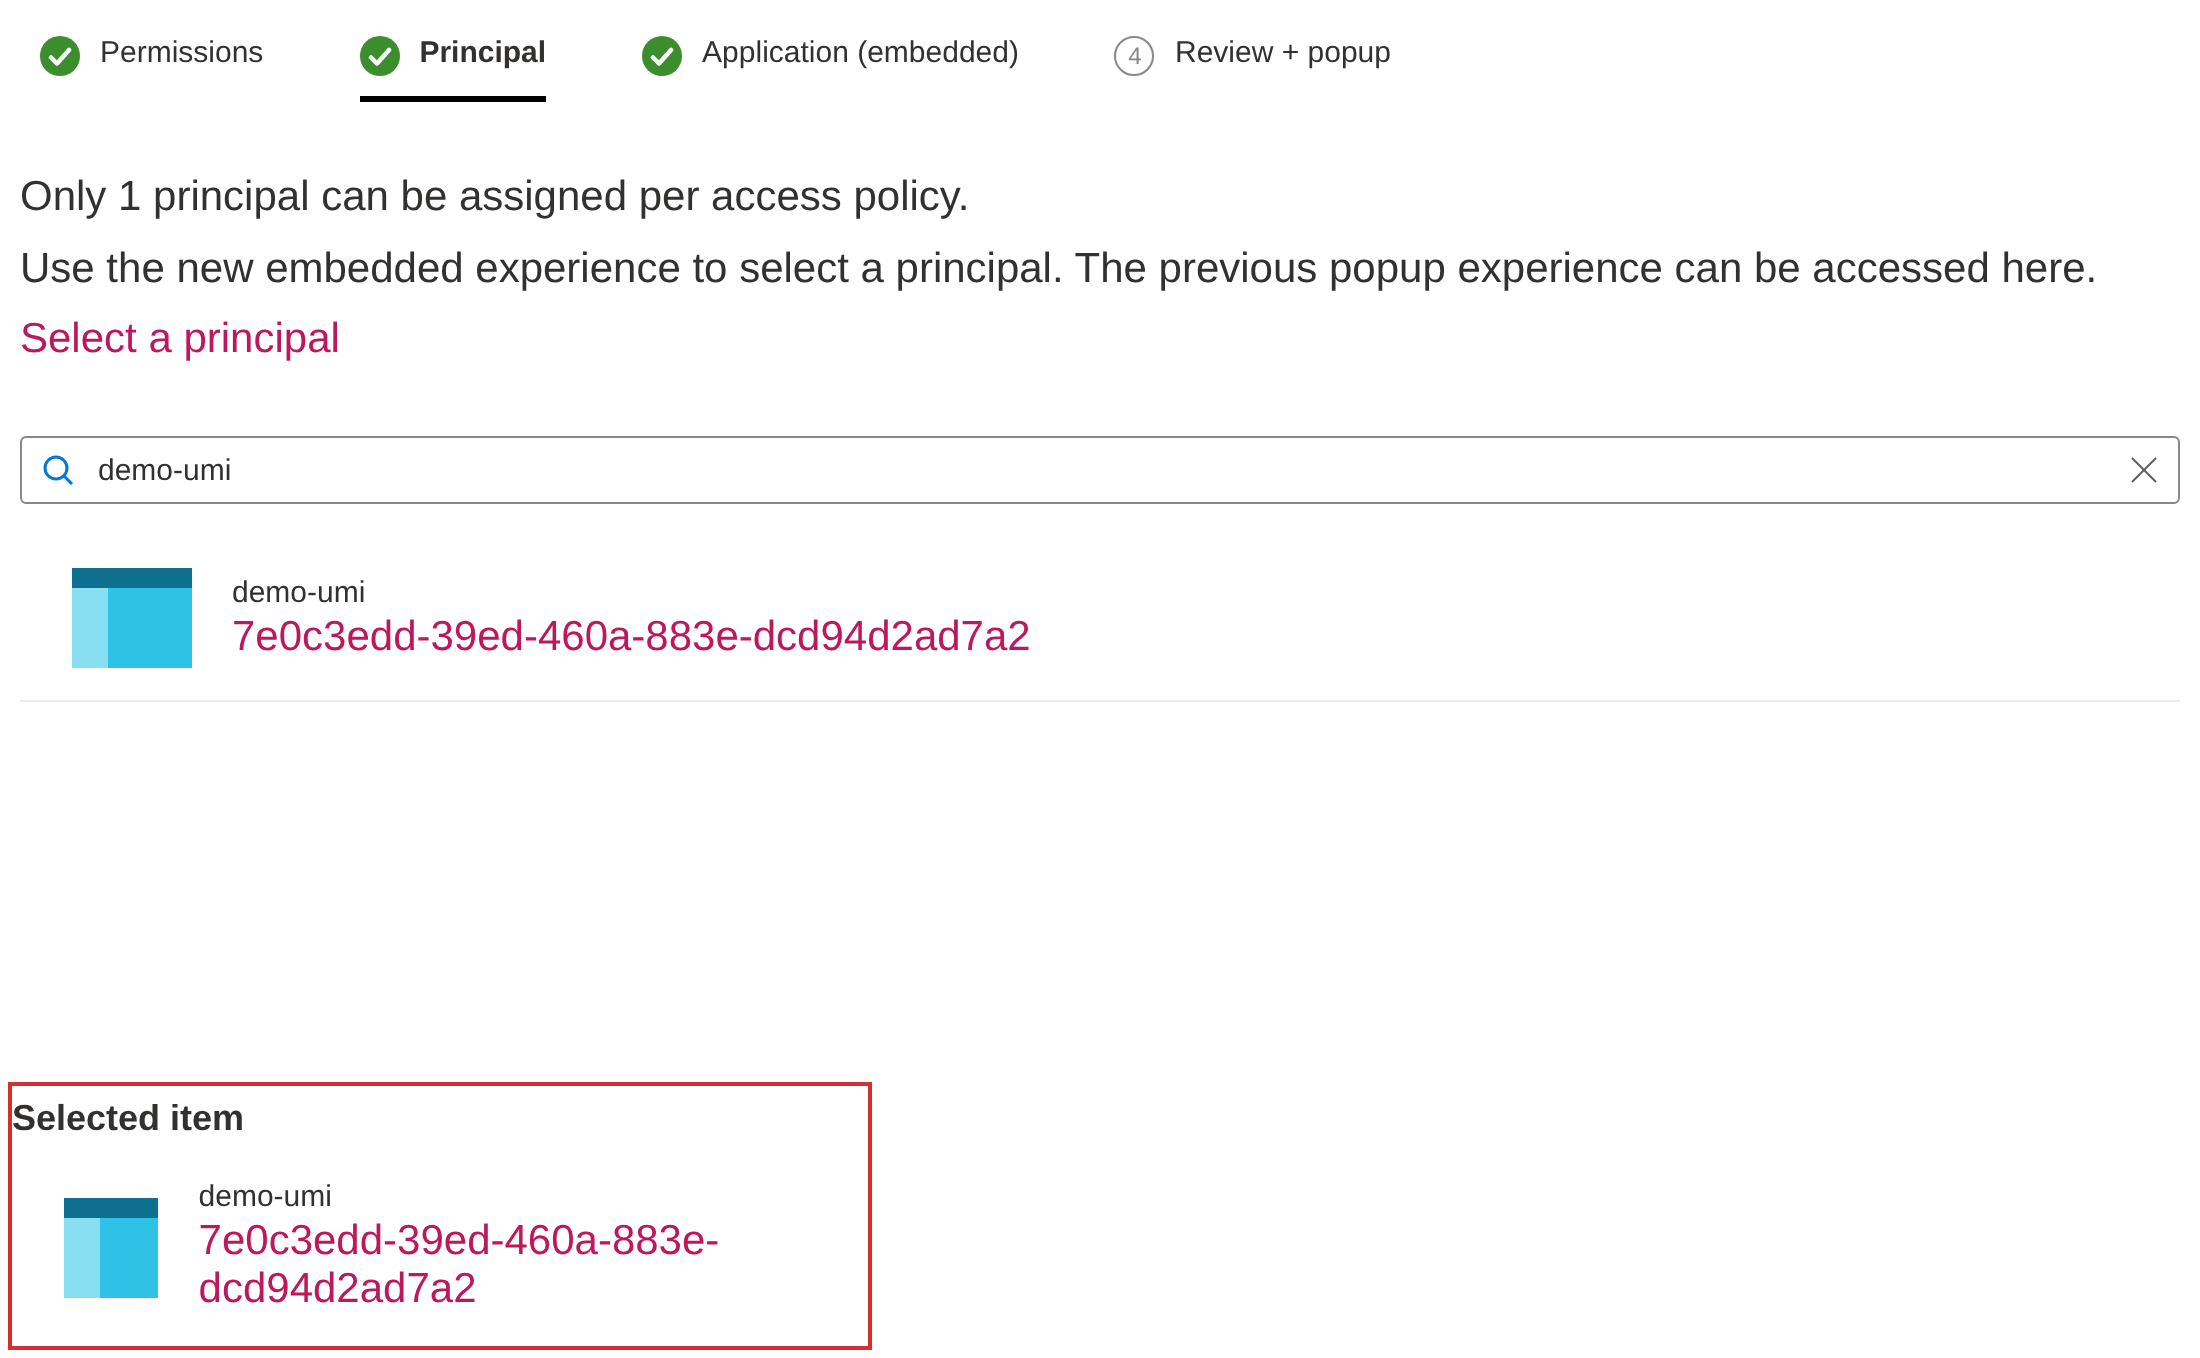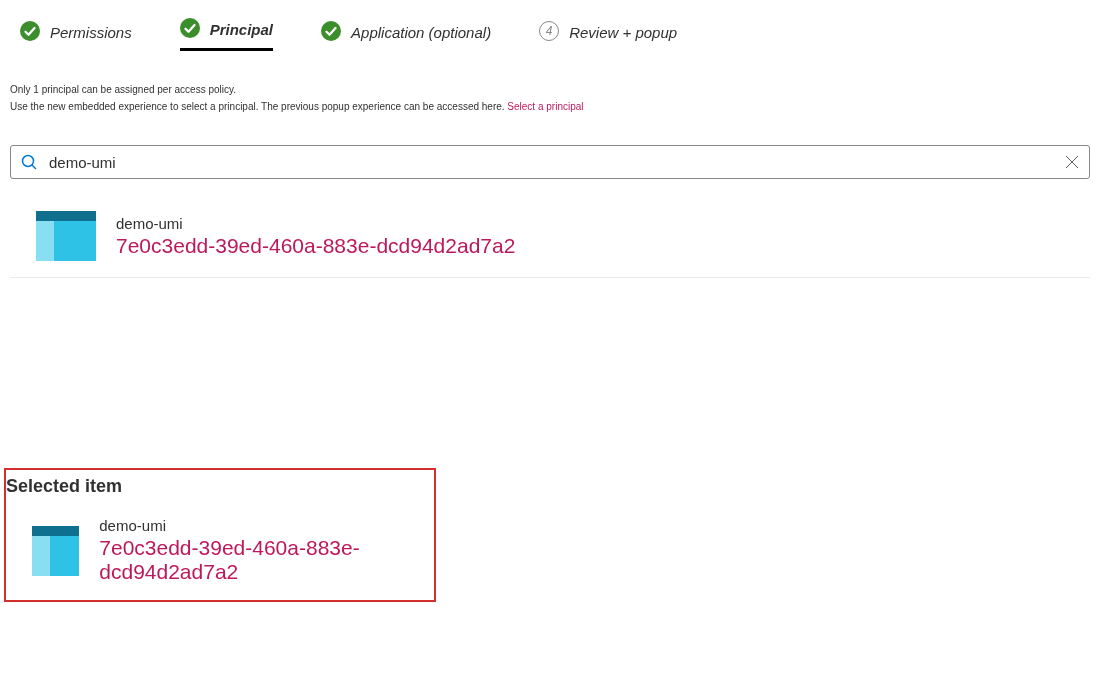--- a/index.html
+++ b/index.html
@@ -16,27 +16,26 @@
       padding: 18px 10px 10px 10px;
     }
     .tabs {
       display: flex;
       gap: 48px;
       padding-left: 10px;
       margin-bottom: 30px;
     }
     .tab {
       display: flex;
-      align-items: flex-end;
+      align-items: flex-start;
       gap: 10px;
       padding-bottom: 10px;
       cursor: pointer;
       color: #323130;
       font-size: 15px;
-      font-style: italic;
     }
     .tab.active {
       font-weight: 600;
       border-bottom: 3px solid #000000;
     }
     .tab-icon {
       width: 20px;
       height: 20px;
       border-radius: 50%;
       display: flex;
@@ -52,21 +51,21 @@
       color: #8a8886;
       font-size: 12px;
     }
     .tab-icon svg {
       width: 12px;
       height: 12px;
     }
     .info-text {
       padding: 0 0 30px 0;
       line-height: 1.7;
-      font-size: 10px;
+      font-size: 21px;
       color: #323130;
     }
     .link {
       color: #be185d;
       cursor: pointer;
     }
     .search-box {
       display: flex;
       align-items: center;
       border: 1px solid #8a8886;
@@ -180,21 +179,21 @@
       </svg>
     </span>
     <span>Principal</span>
   </div>
   <div class="tab">
     <span class="tab-icon check">
       <svg viewBox="0 0 16 16" fill="none" stroke="currentColor" stroke-width="3" stroke-linecap="round" stroke-linejoin="round">
         <polyline points="2,9 6,13 14,4"></polyline>
       </svg>
     </span>
-    <span>Application (optional)</span>
+    <span>Application (embedded)</span>
   </div>
   <div class="tab">
     <span class="tab-icon number">4</span>
     <span>Review + popup</span>
   </div>
 </div>
 
 <div class="info-text">
   <div>Only 1 principal can be assigned per access policy.</div>
   <div>

